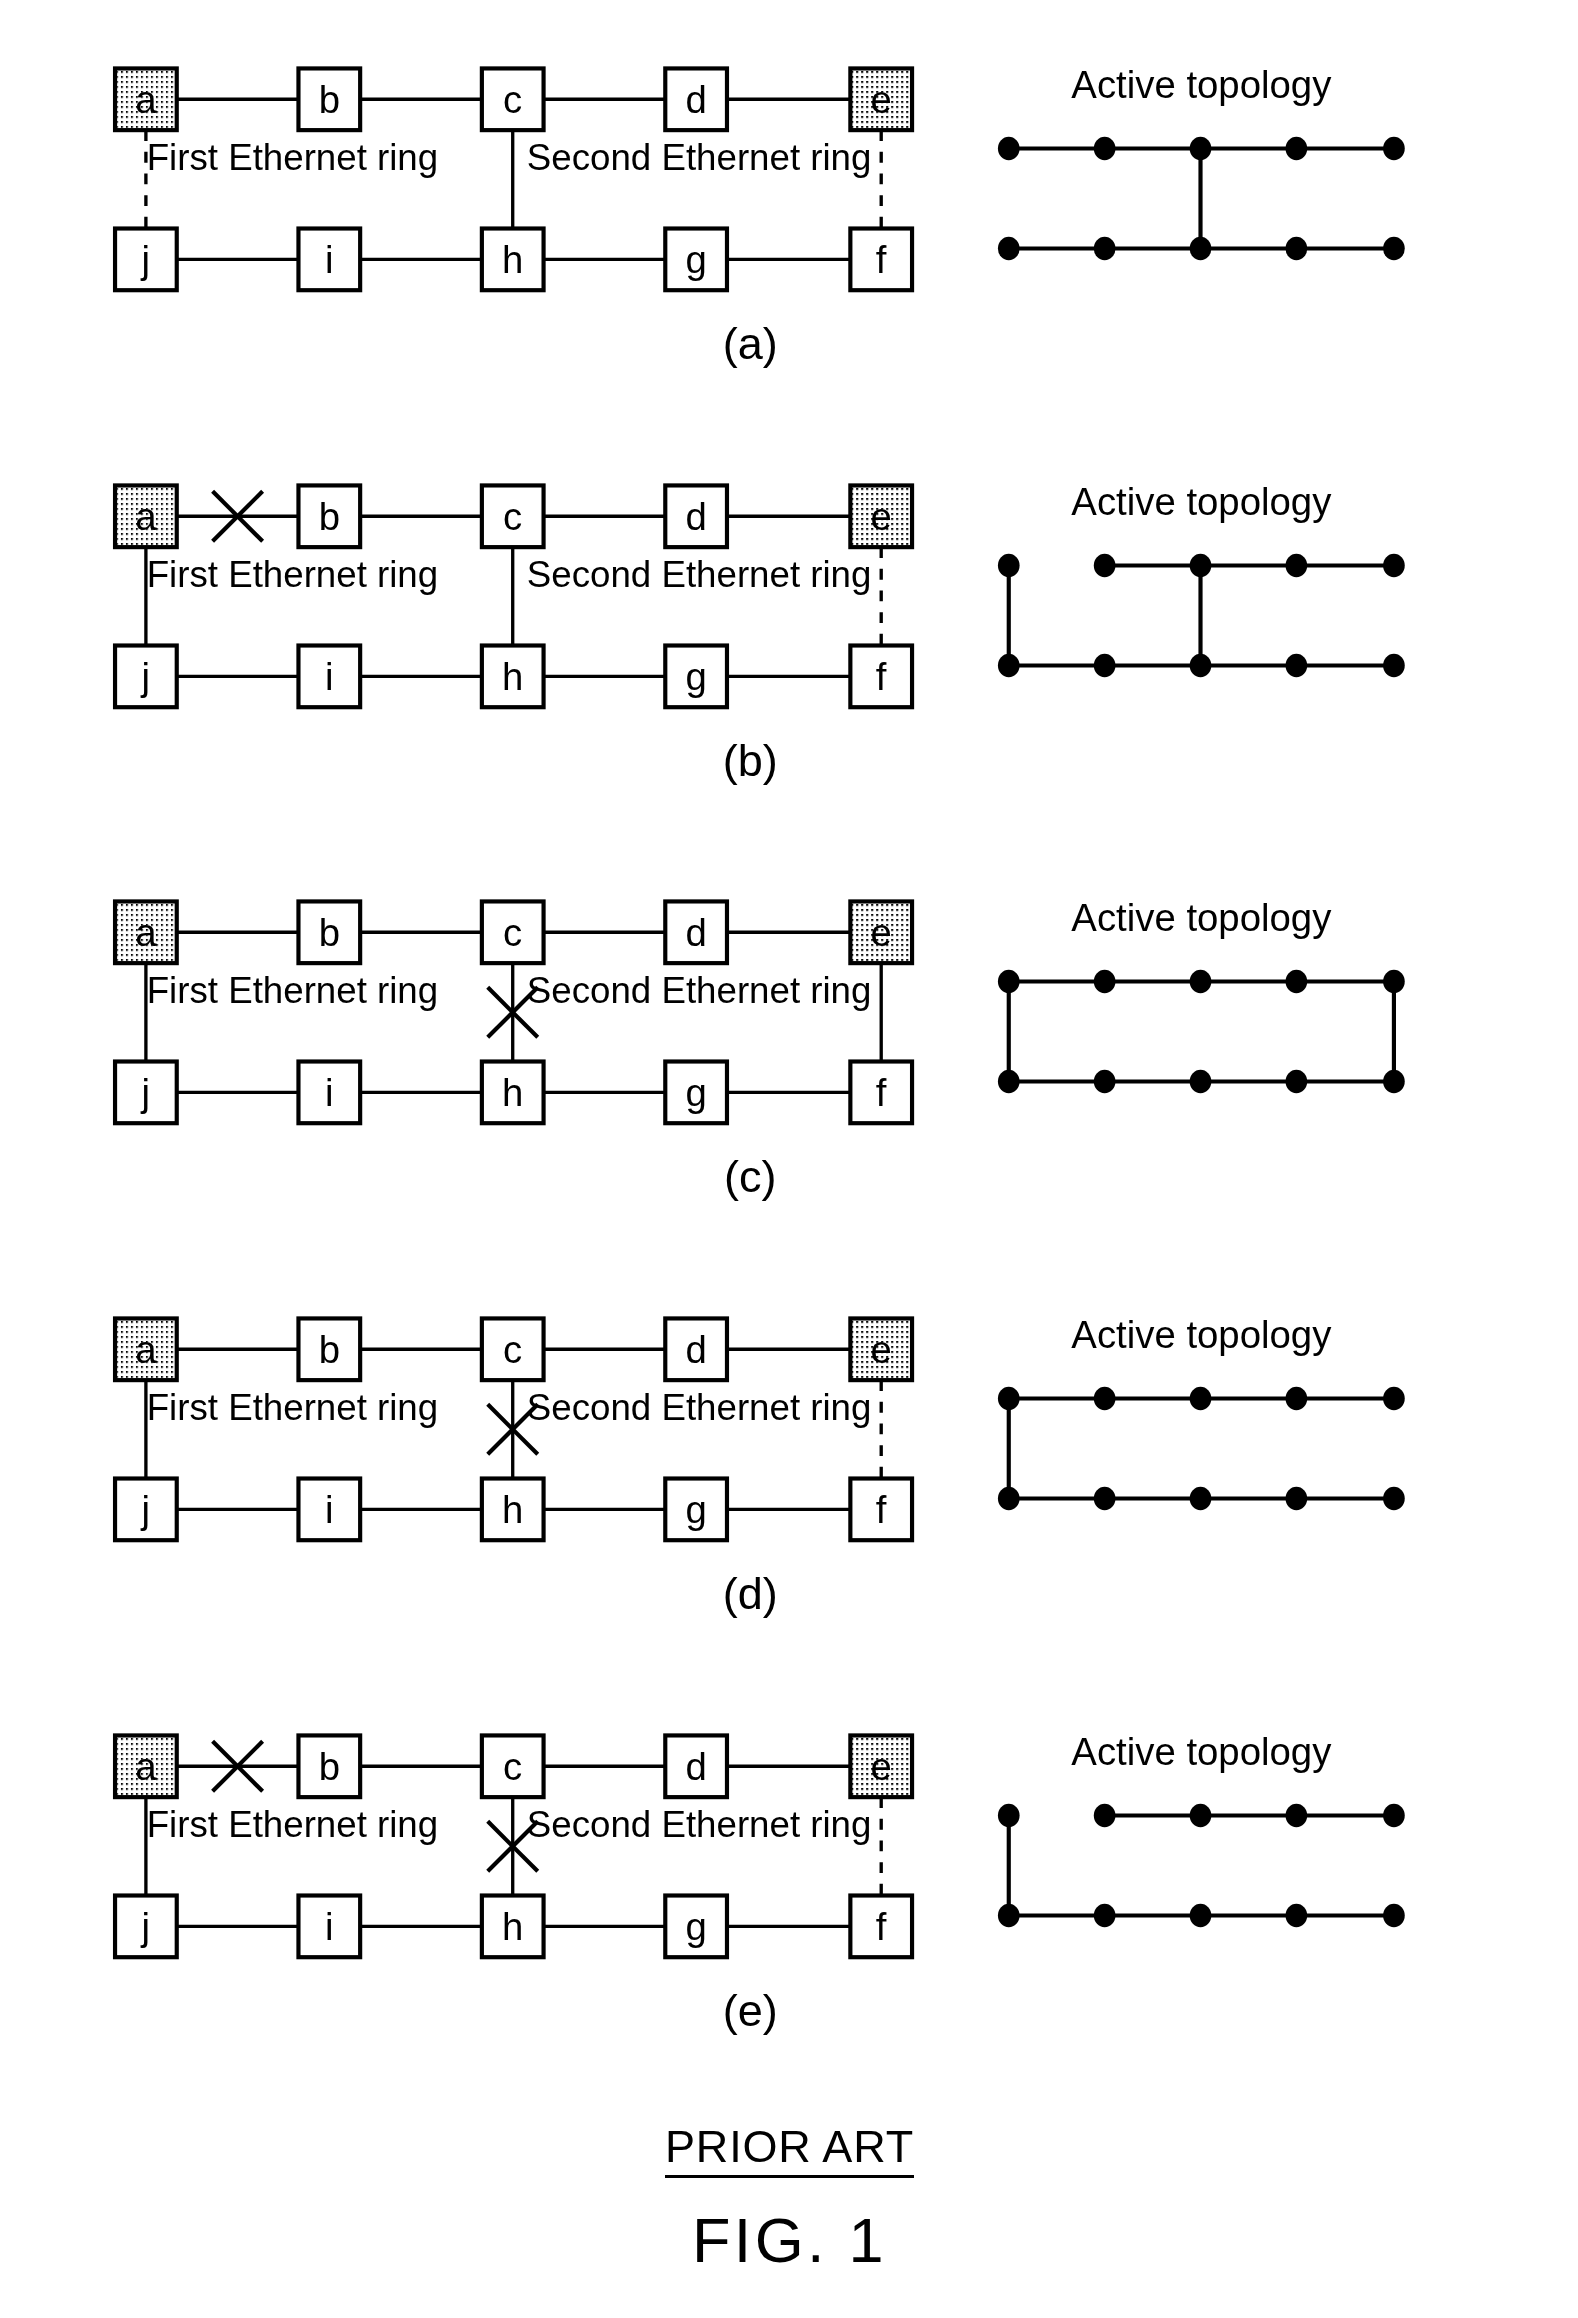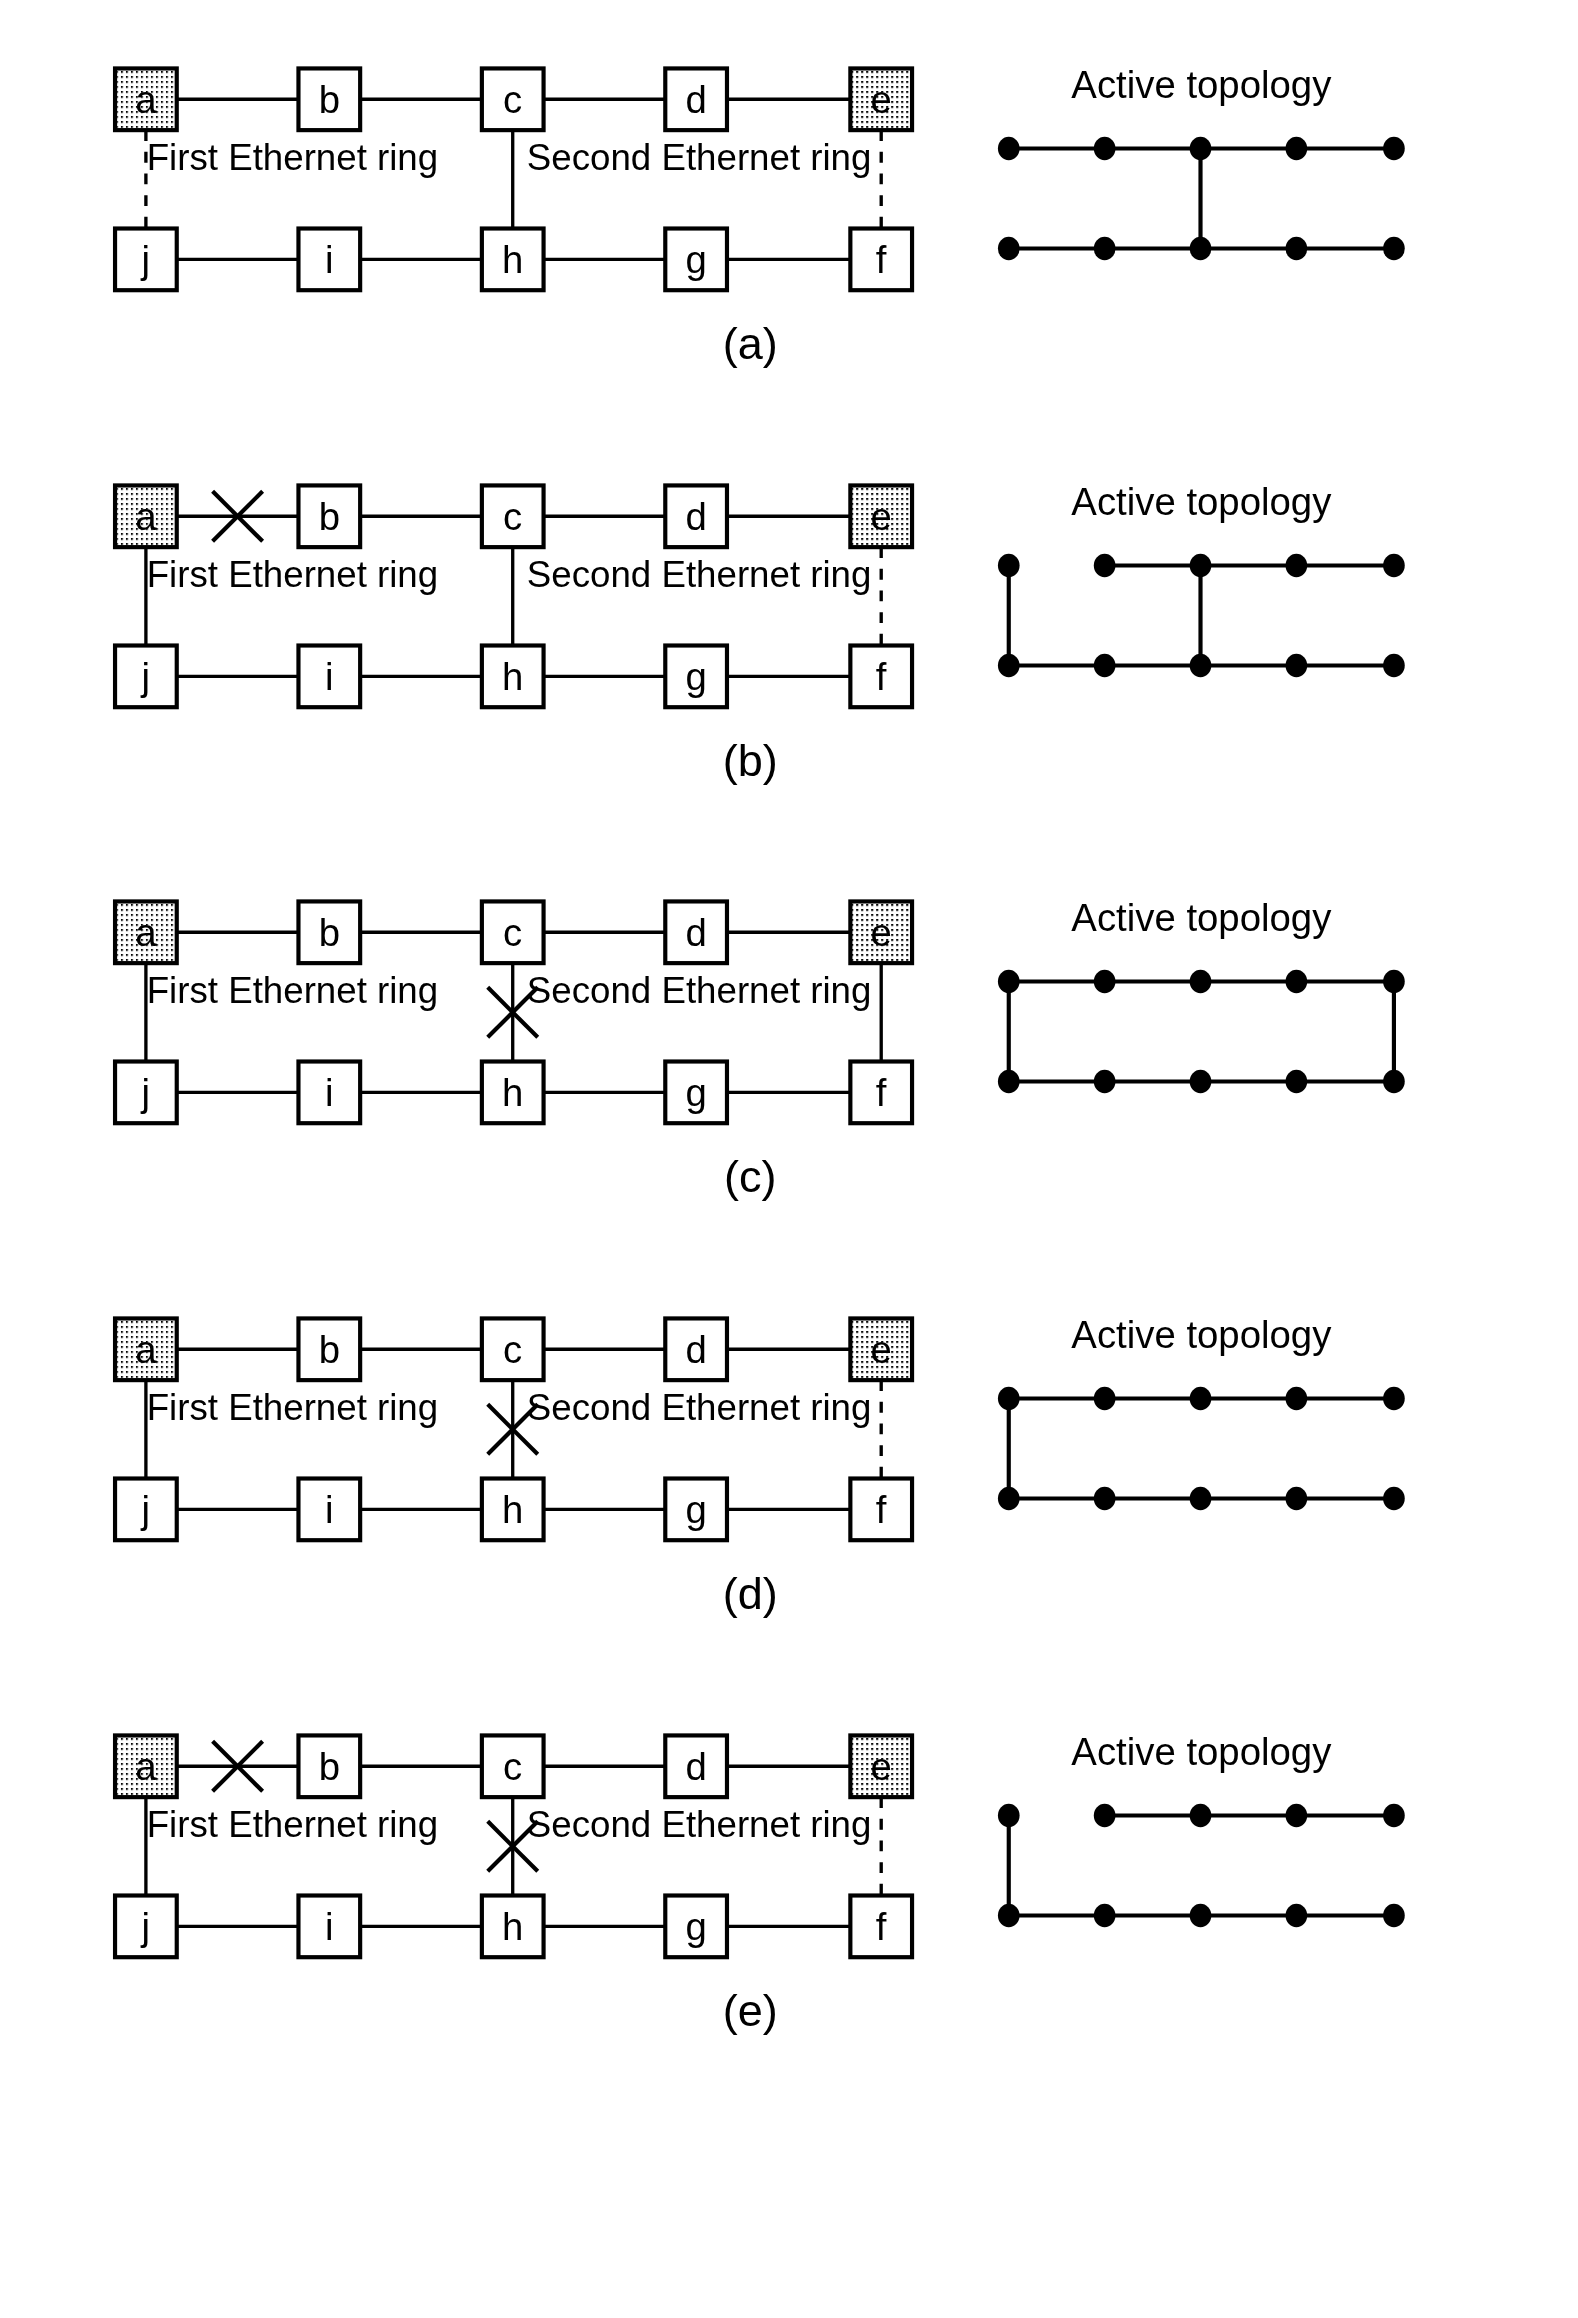--- a/index.html
+++ b/index.html
@@ -537,15 +537,19 @@
           <ellipse cx="1440" cy="178" rx="13" ry="14" fill="#000000"></ellipse>
           <ellipse cx="1440" cy="298" rx="13" ry="14" fill="#000000"></ellipse>
           <ellipse cx="1555" cy="178" rx="13" ry="14" fill="#000000"></ellipse>
           <ellipse cx="1555" cy="298" rx="13" ry="14" fill="#000000"></ellipse>
           <ellipse cx="1672" cy="178" rx="13" ry="14" fill="#000000"></ellipse>
           <ellipse cx="1672" cy="298" rx="13" ry="14" fill="#000000"></ellipse>
         </g>
       </svg>
     </div>
 
+  <div class="caption-figure" id="prior-art-label">
+    <span>PRIOR ART</span>
+  </div>
+  <div class="caption-figure" id="fig-label">FIG. 1</div>
 
 </div>
 
 
 </body></html>

